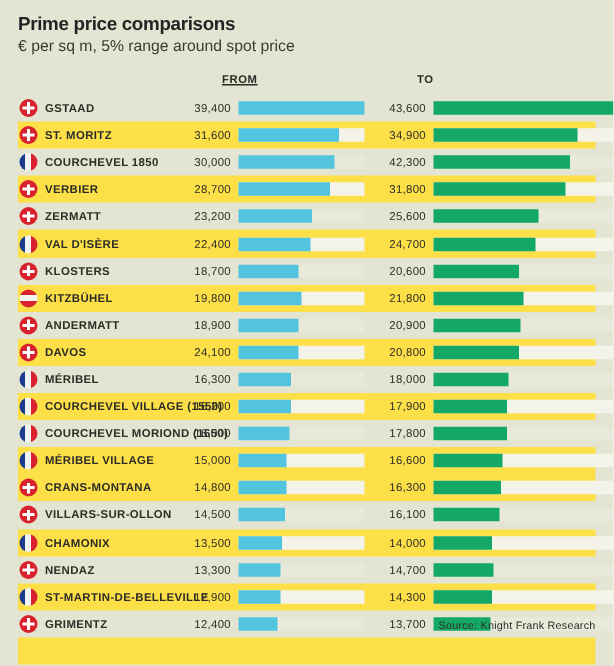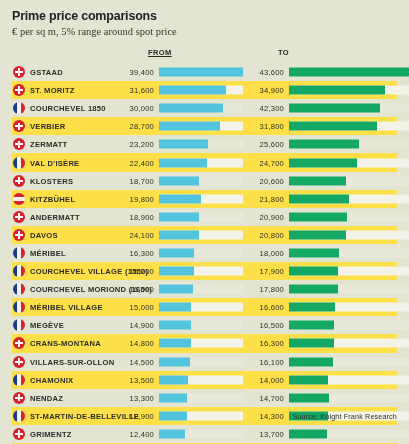--- a/index.html
+++ b/index.html
@@ -17,21 +17,21 @@
   }
   #chart-title {
     font-size: 12.5px;
     font-weight: bold;
     color: #232323;
     letter-spacing: -0.2px;
     line-height: 15px;
     margin-bottom: 1px;
   }
   #chart-subtitle {
-    font-family: Liberation Serif, serif;
+    font-family: Liberation Sans, sans-serif;
     font-size: 10.5px;
     color: #3a3a34;
     line-height: 13px;
     margin-bottom: 7px;
   }
   #col-header {
     position: relative;
     height: 16px;
     margin-bottom: 2px;
   }
@@ -311,32 +311,20 @@
         <span class="resort-name">MÉRIBEL VILLAGE</span>
         <span class="val val-from">15,000</span>
         <div class="track track-from">
           <div class="bar bar-from" style="width: 31.9797px;"></div>
         </div>
         <span class="val val-to">16,600</span>
         <div class="track track-to">
           <div class="bar bar-to" style="width: 45.6881px;"></div>
         </div>
       </div>
-      <div class="row">
-        <span class="flag fr"></span>
-        <span class="resort-name">MEGÈVE</span>
-        <span class="val val-from">14,900</span>
-        <div class="track track-from">
-          <div class="bar bar-from" style="width: 31.7665px;"></div>
-        </div>
-        <span class="val val-to">16,500</span>
-        <div class="track track-to">
-          <div class="bar bar-to" style="width: 45.4128px;"></div>
-        </div>
-      </div>
       <div class="row alt">
         <span class="flag ch"></span>
         <span class="resort-name">CRANS-MONTANA</span>
         <span class="val val-from">14,800</span>
         <div class="track track-from">
           <div class="bar bar-from" style="width: 31.5533px;"></div>
         </div>
         <span class="val val-to">16,300</span>
         <div class="track track-to">
           <div class="bar bar-to" style="width: 44.8624px;"></div>

